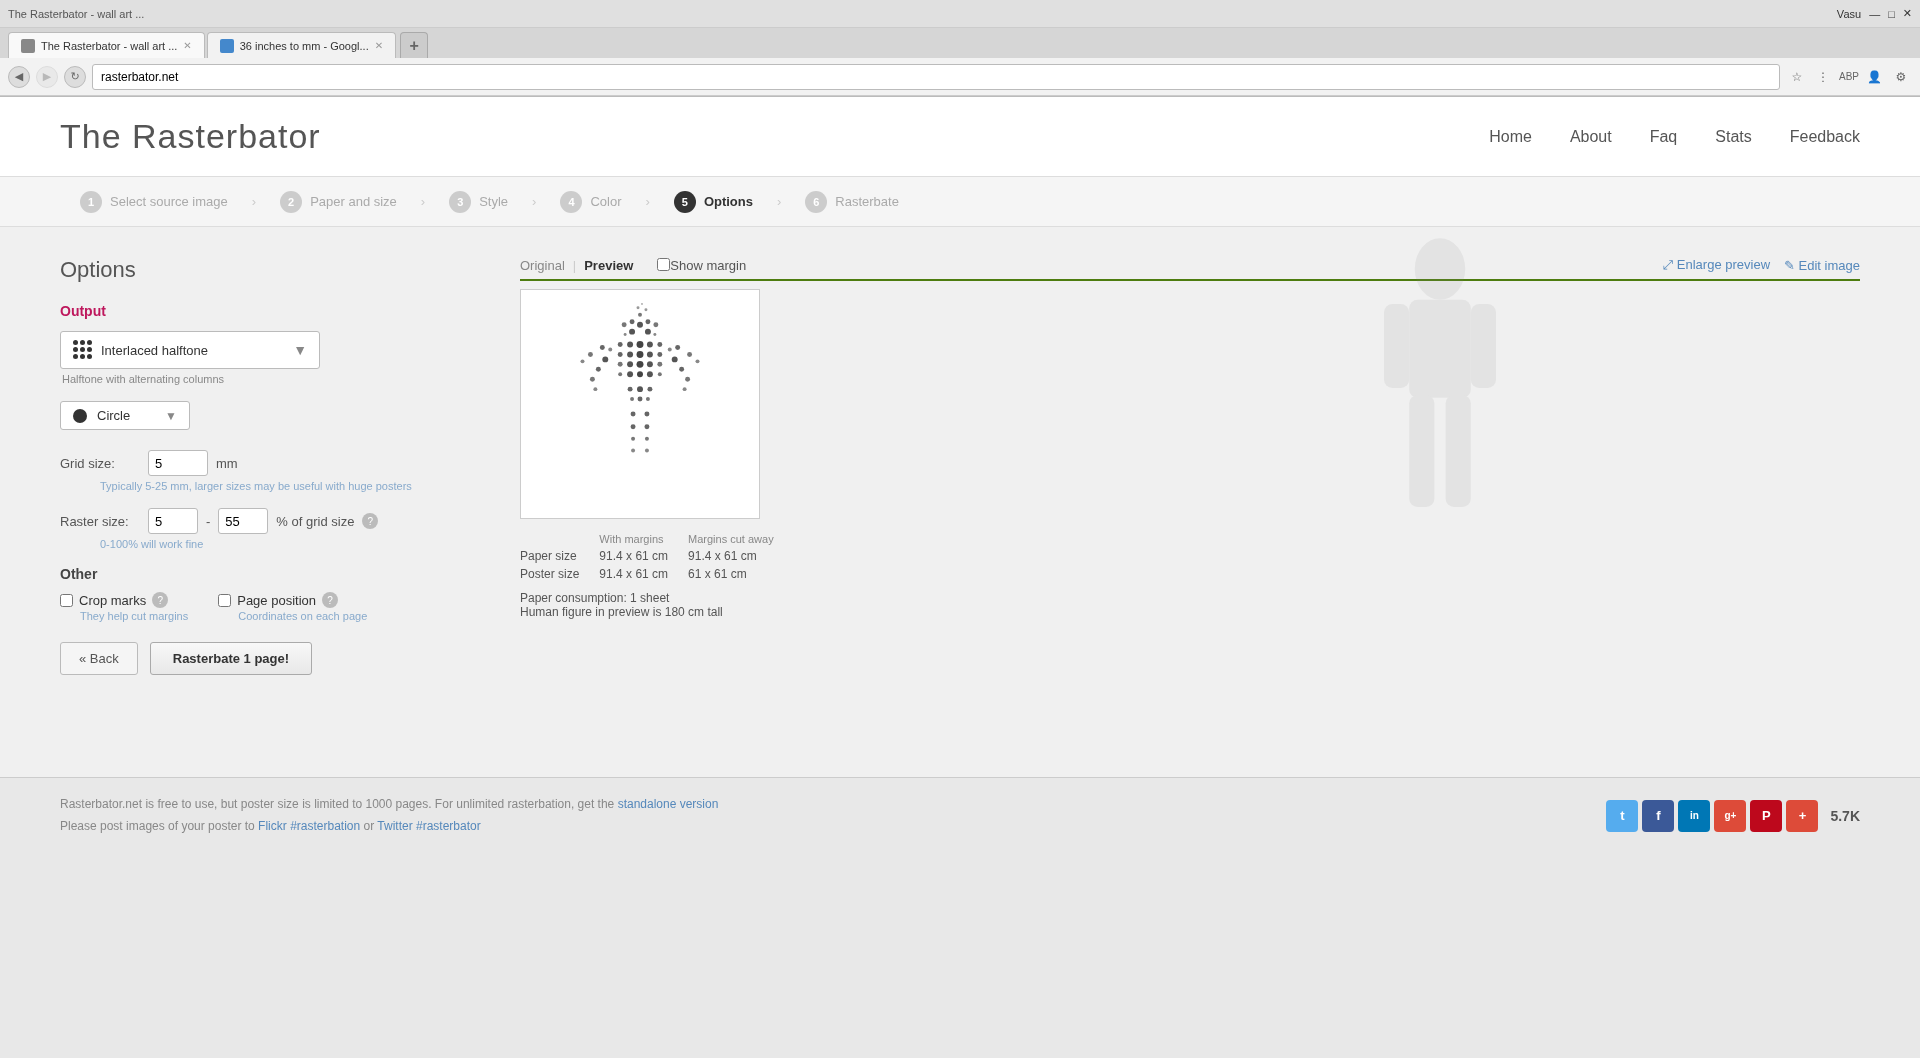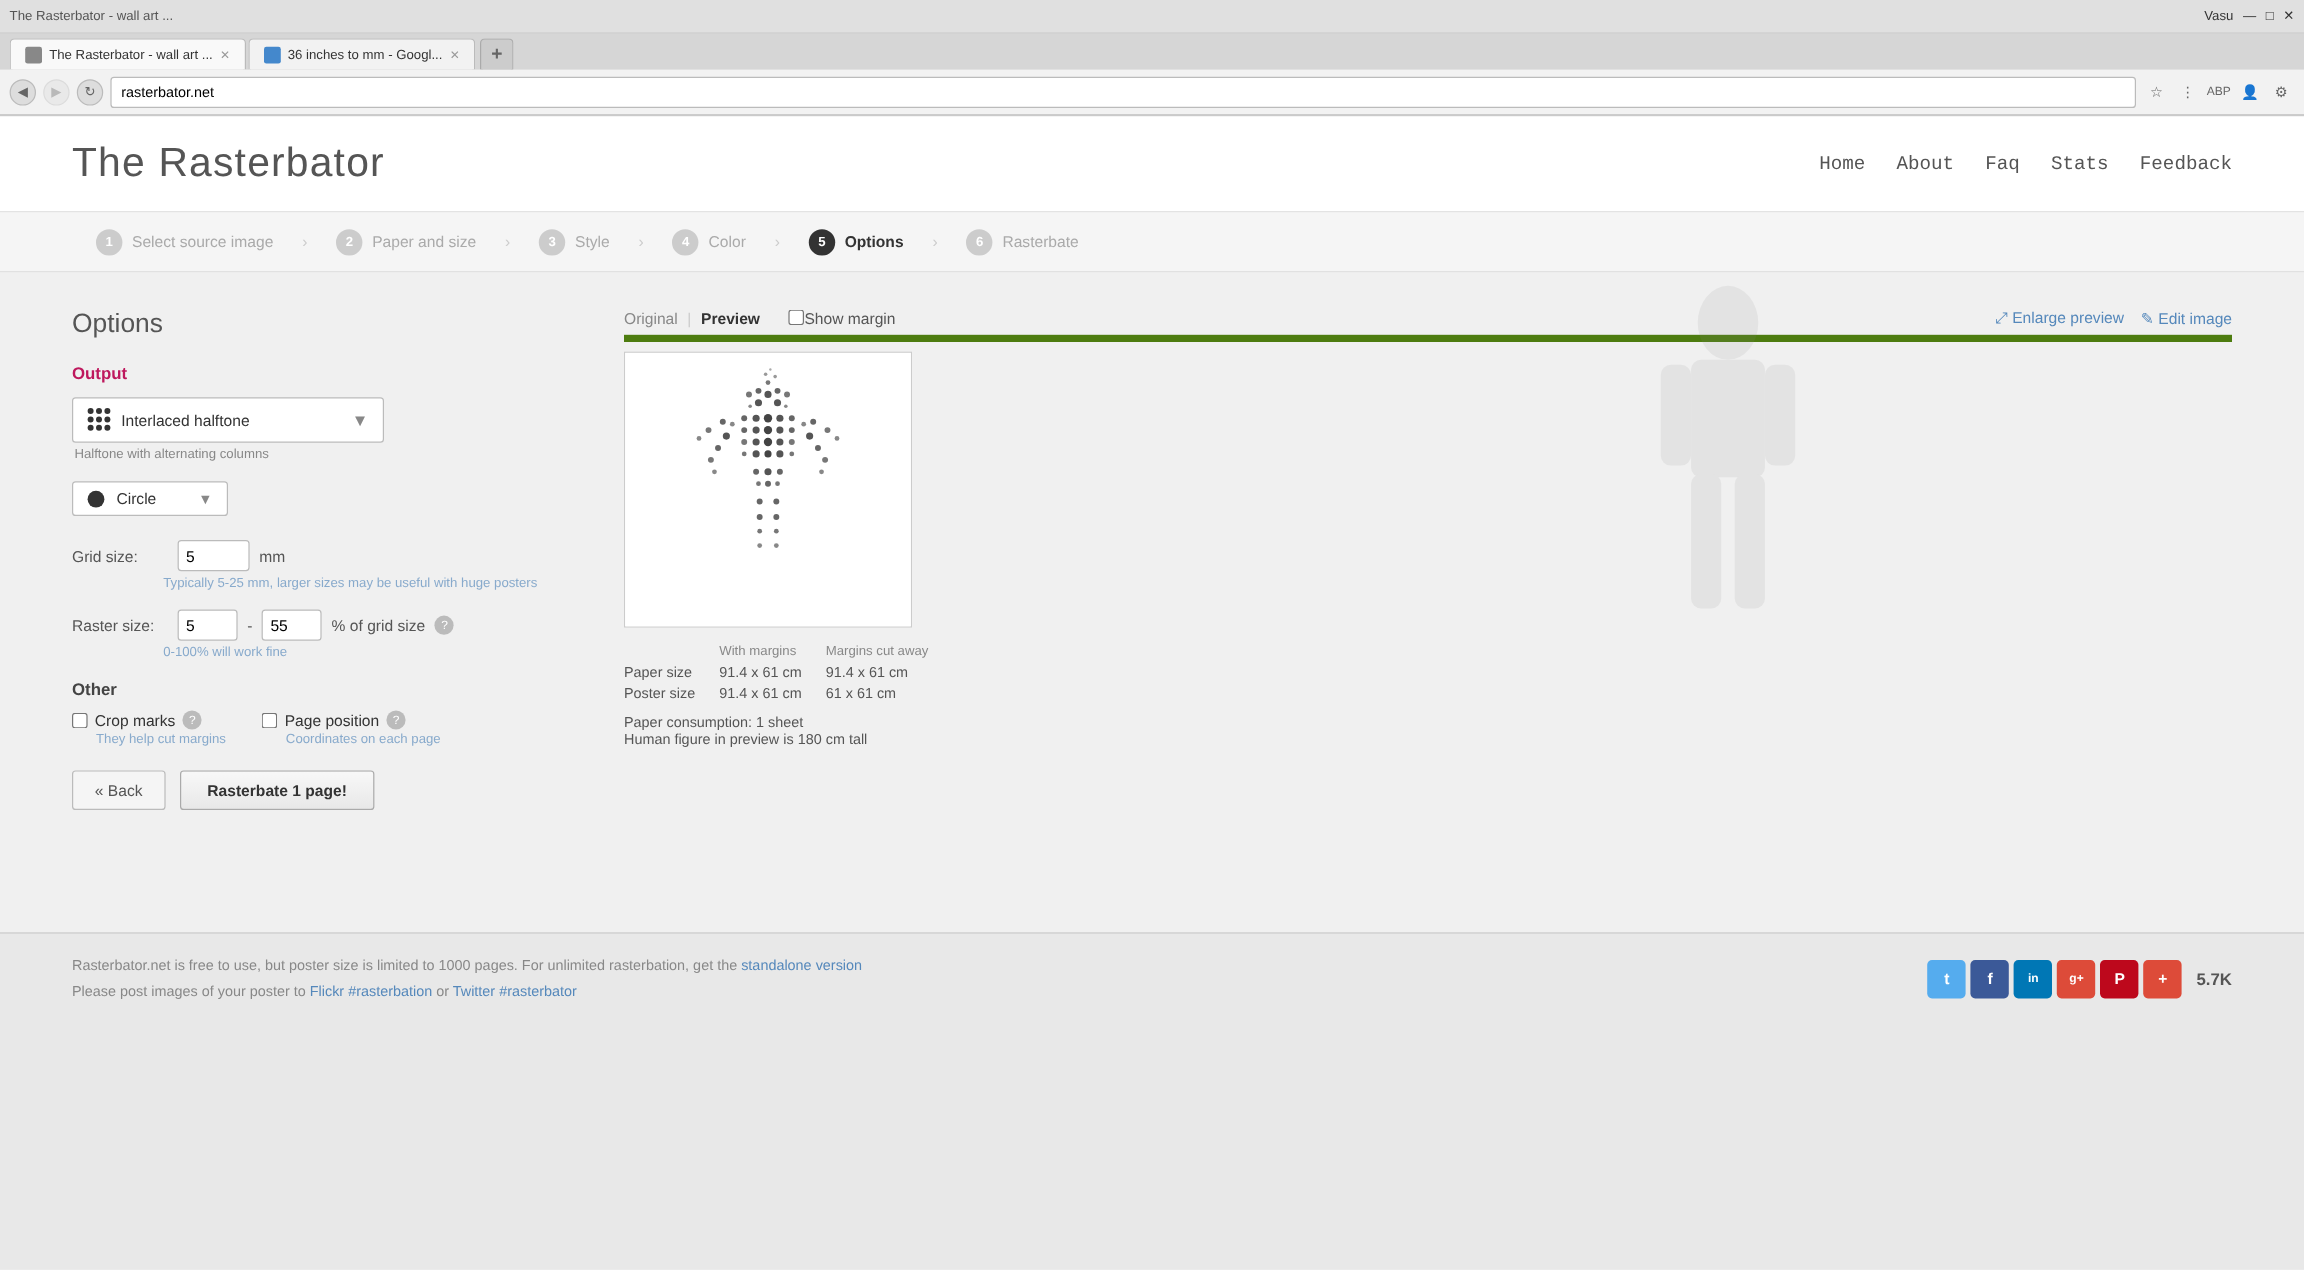--- a/index.html
+++ b/index.html
@@ -122,22 +122,21 @@
       justify-content: space-between;
     }
     .site-title {
       font-size: 34px;
       color: #555;
       font-weight: normal;
       letter-spacing: 1px;
     }
     .site-nav {
       display: flex;
-      gap: 26px;
-      font-family: Liberation Mono, monospace;
+      gap: 38px;
     }
     .site-nav a {
       text-decoration: none;
       color: #555;
       font-size: 16px;
     }
 
     
     .steps-bar {
       background: #f5f5f5;
@@ -287,21 +286,21 @@
       padding: 0 6px;
       font-size: 13px;
     }
     .unit-label {
       font-size: 13px;
       color: #555;
     }
     .hint-text {
       font-size: 11px;
       color: #88aacc;
-      margin-left: 76px;
+      margin-left: 40px;
       margin-bottom: 16px;
     }
 
     .raster-row {
       display: flex;
       align-items: center;
       gap: 8px;
       margin-bottom: 4px;
     }
     .raster-row label {
@@ -399,21 +398,21 @@
     
     .right-panel {
       flex: 1;
     }
     .preview-header {
       display: flex;
       align-items: center;
       gap: 8px;
       margin-bottom: 8px;
       padding-bottom: 6px;
-      border-bottom: 6px solid #4d7c0f;
+      border-bottom: 2px solid #4d7c0f;
     }
     .preview-tab {
       font-size: 13px;
       color: #888;
       cursor: pointer;
     }
     .preview-tab.active {
       color: #333;
       font-weight: bold;
     }

